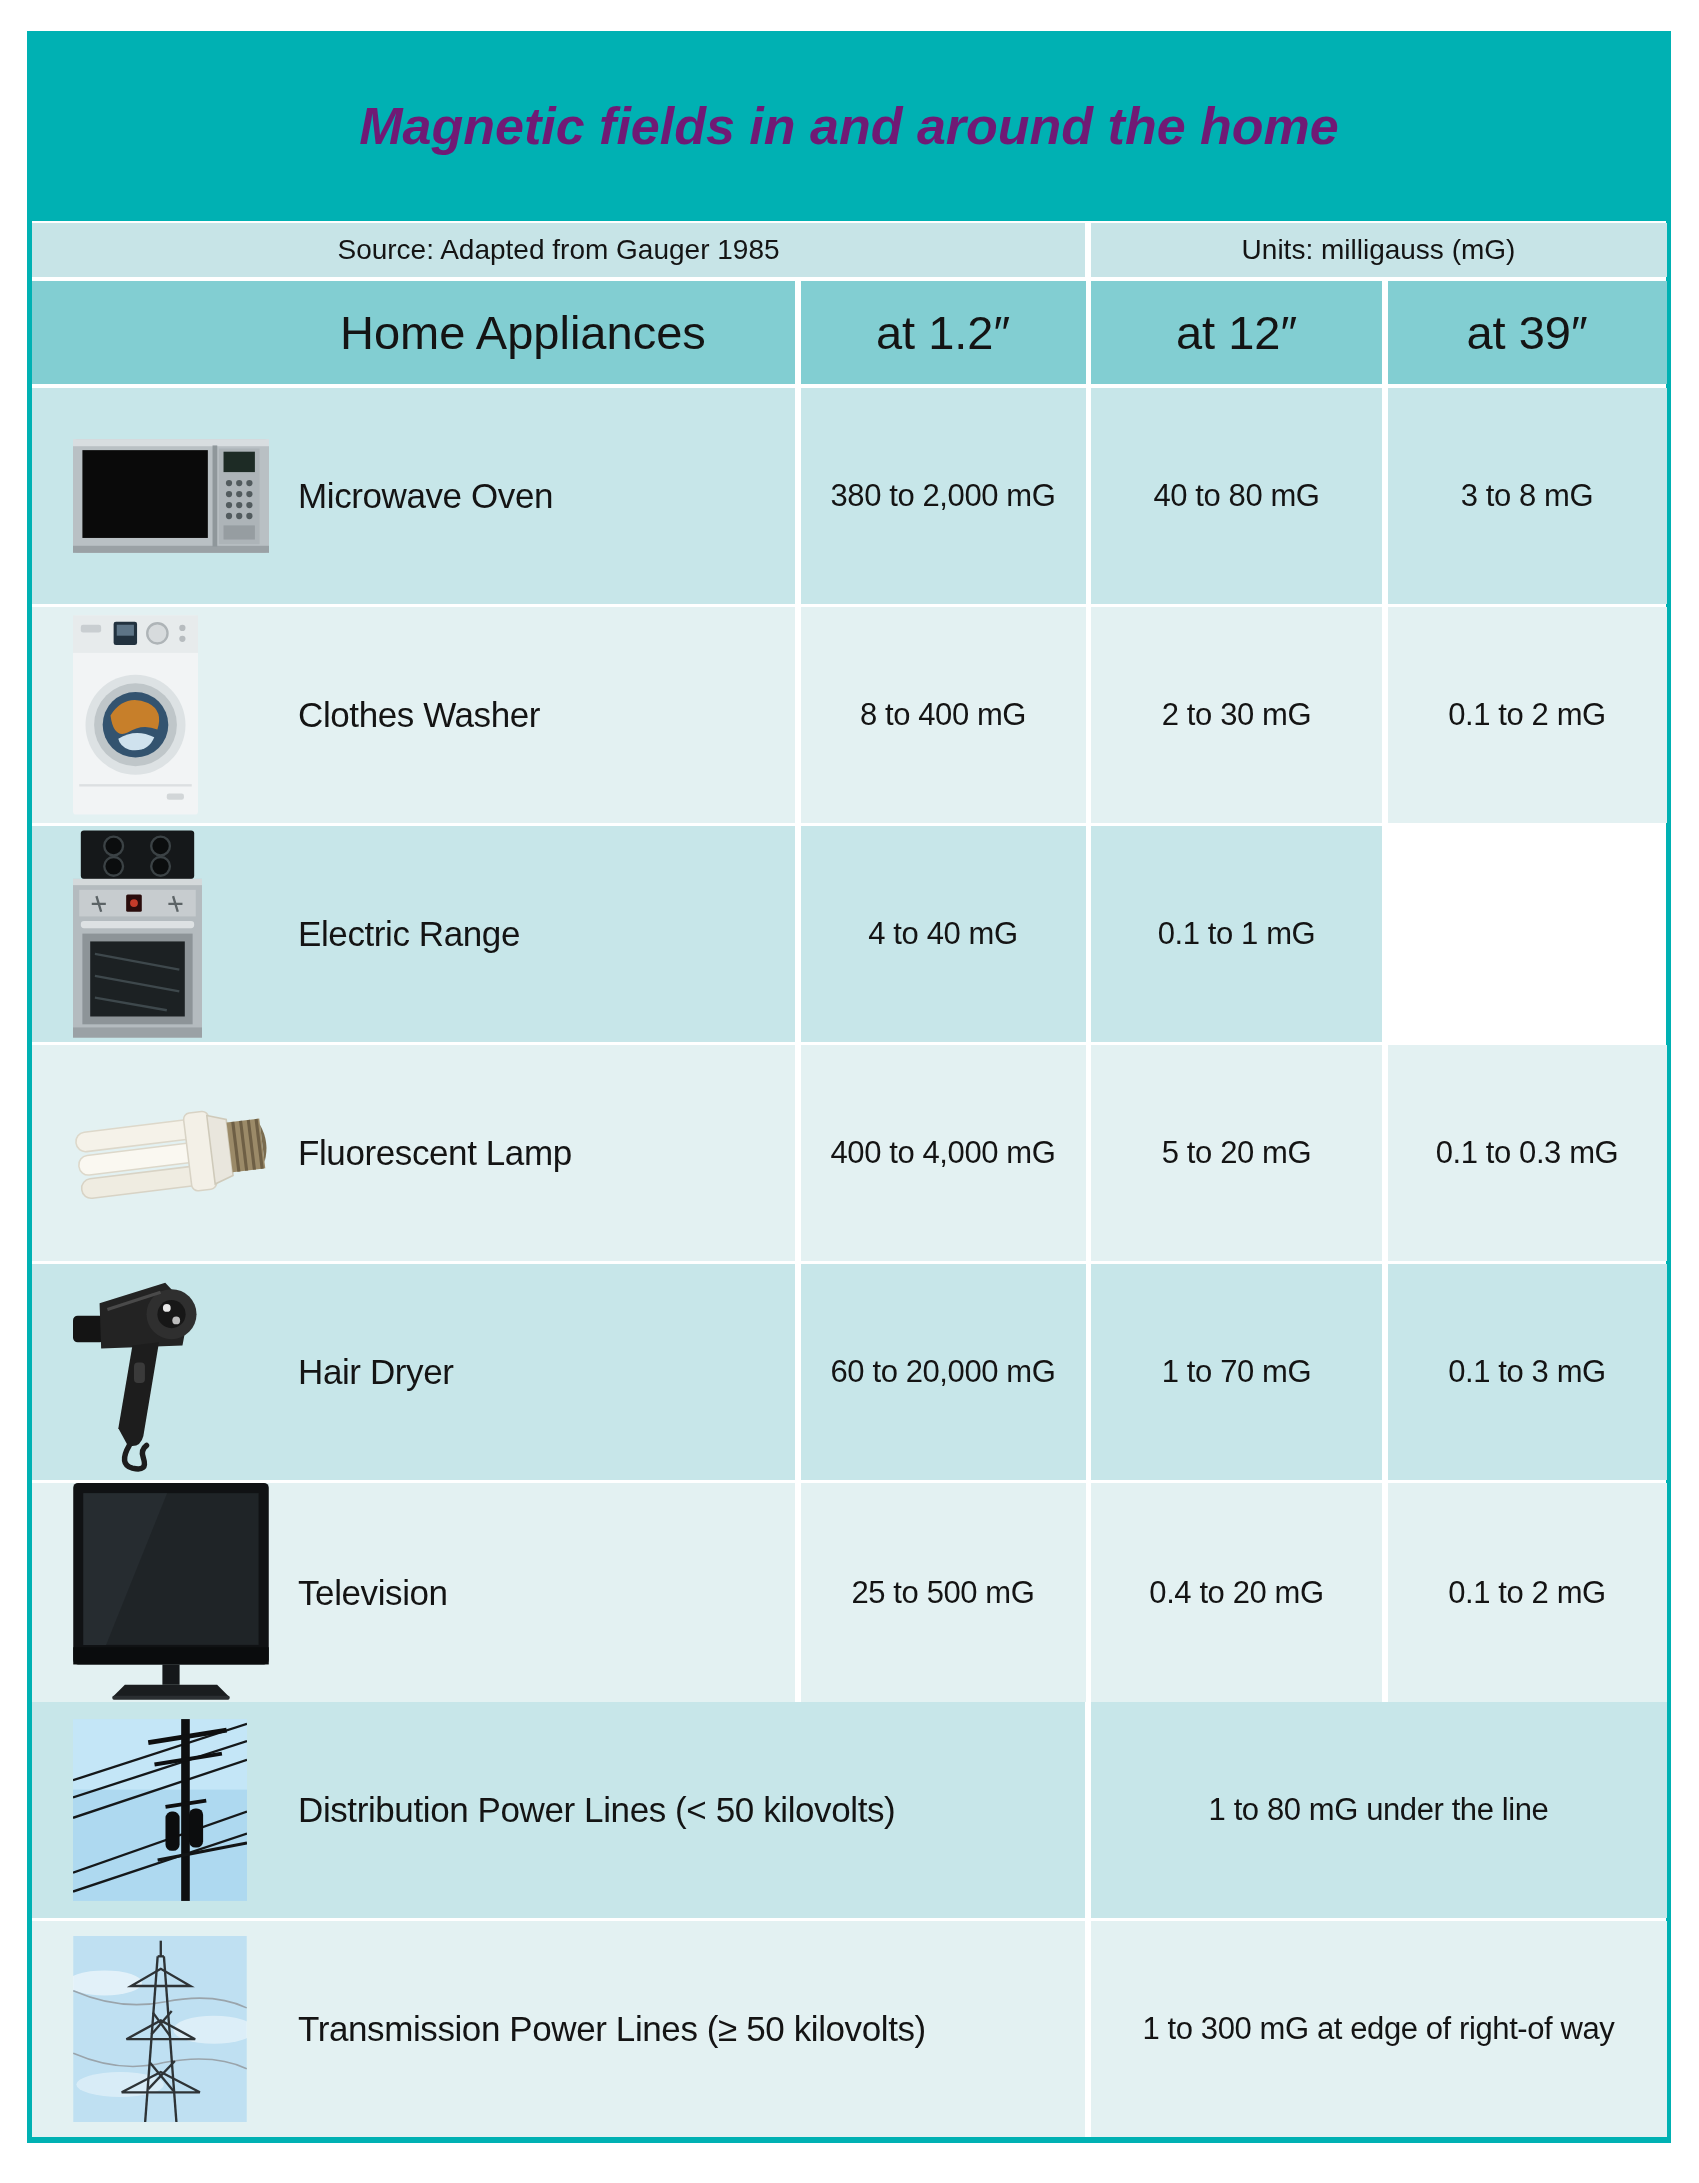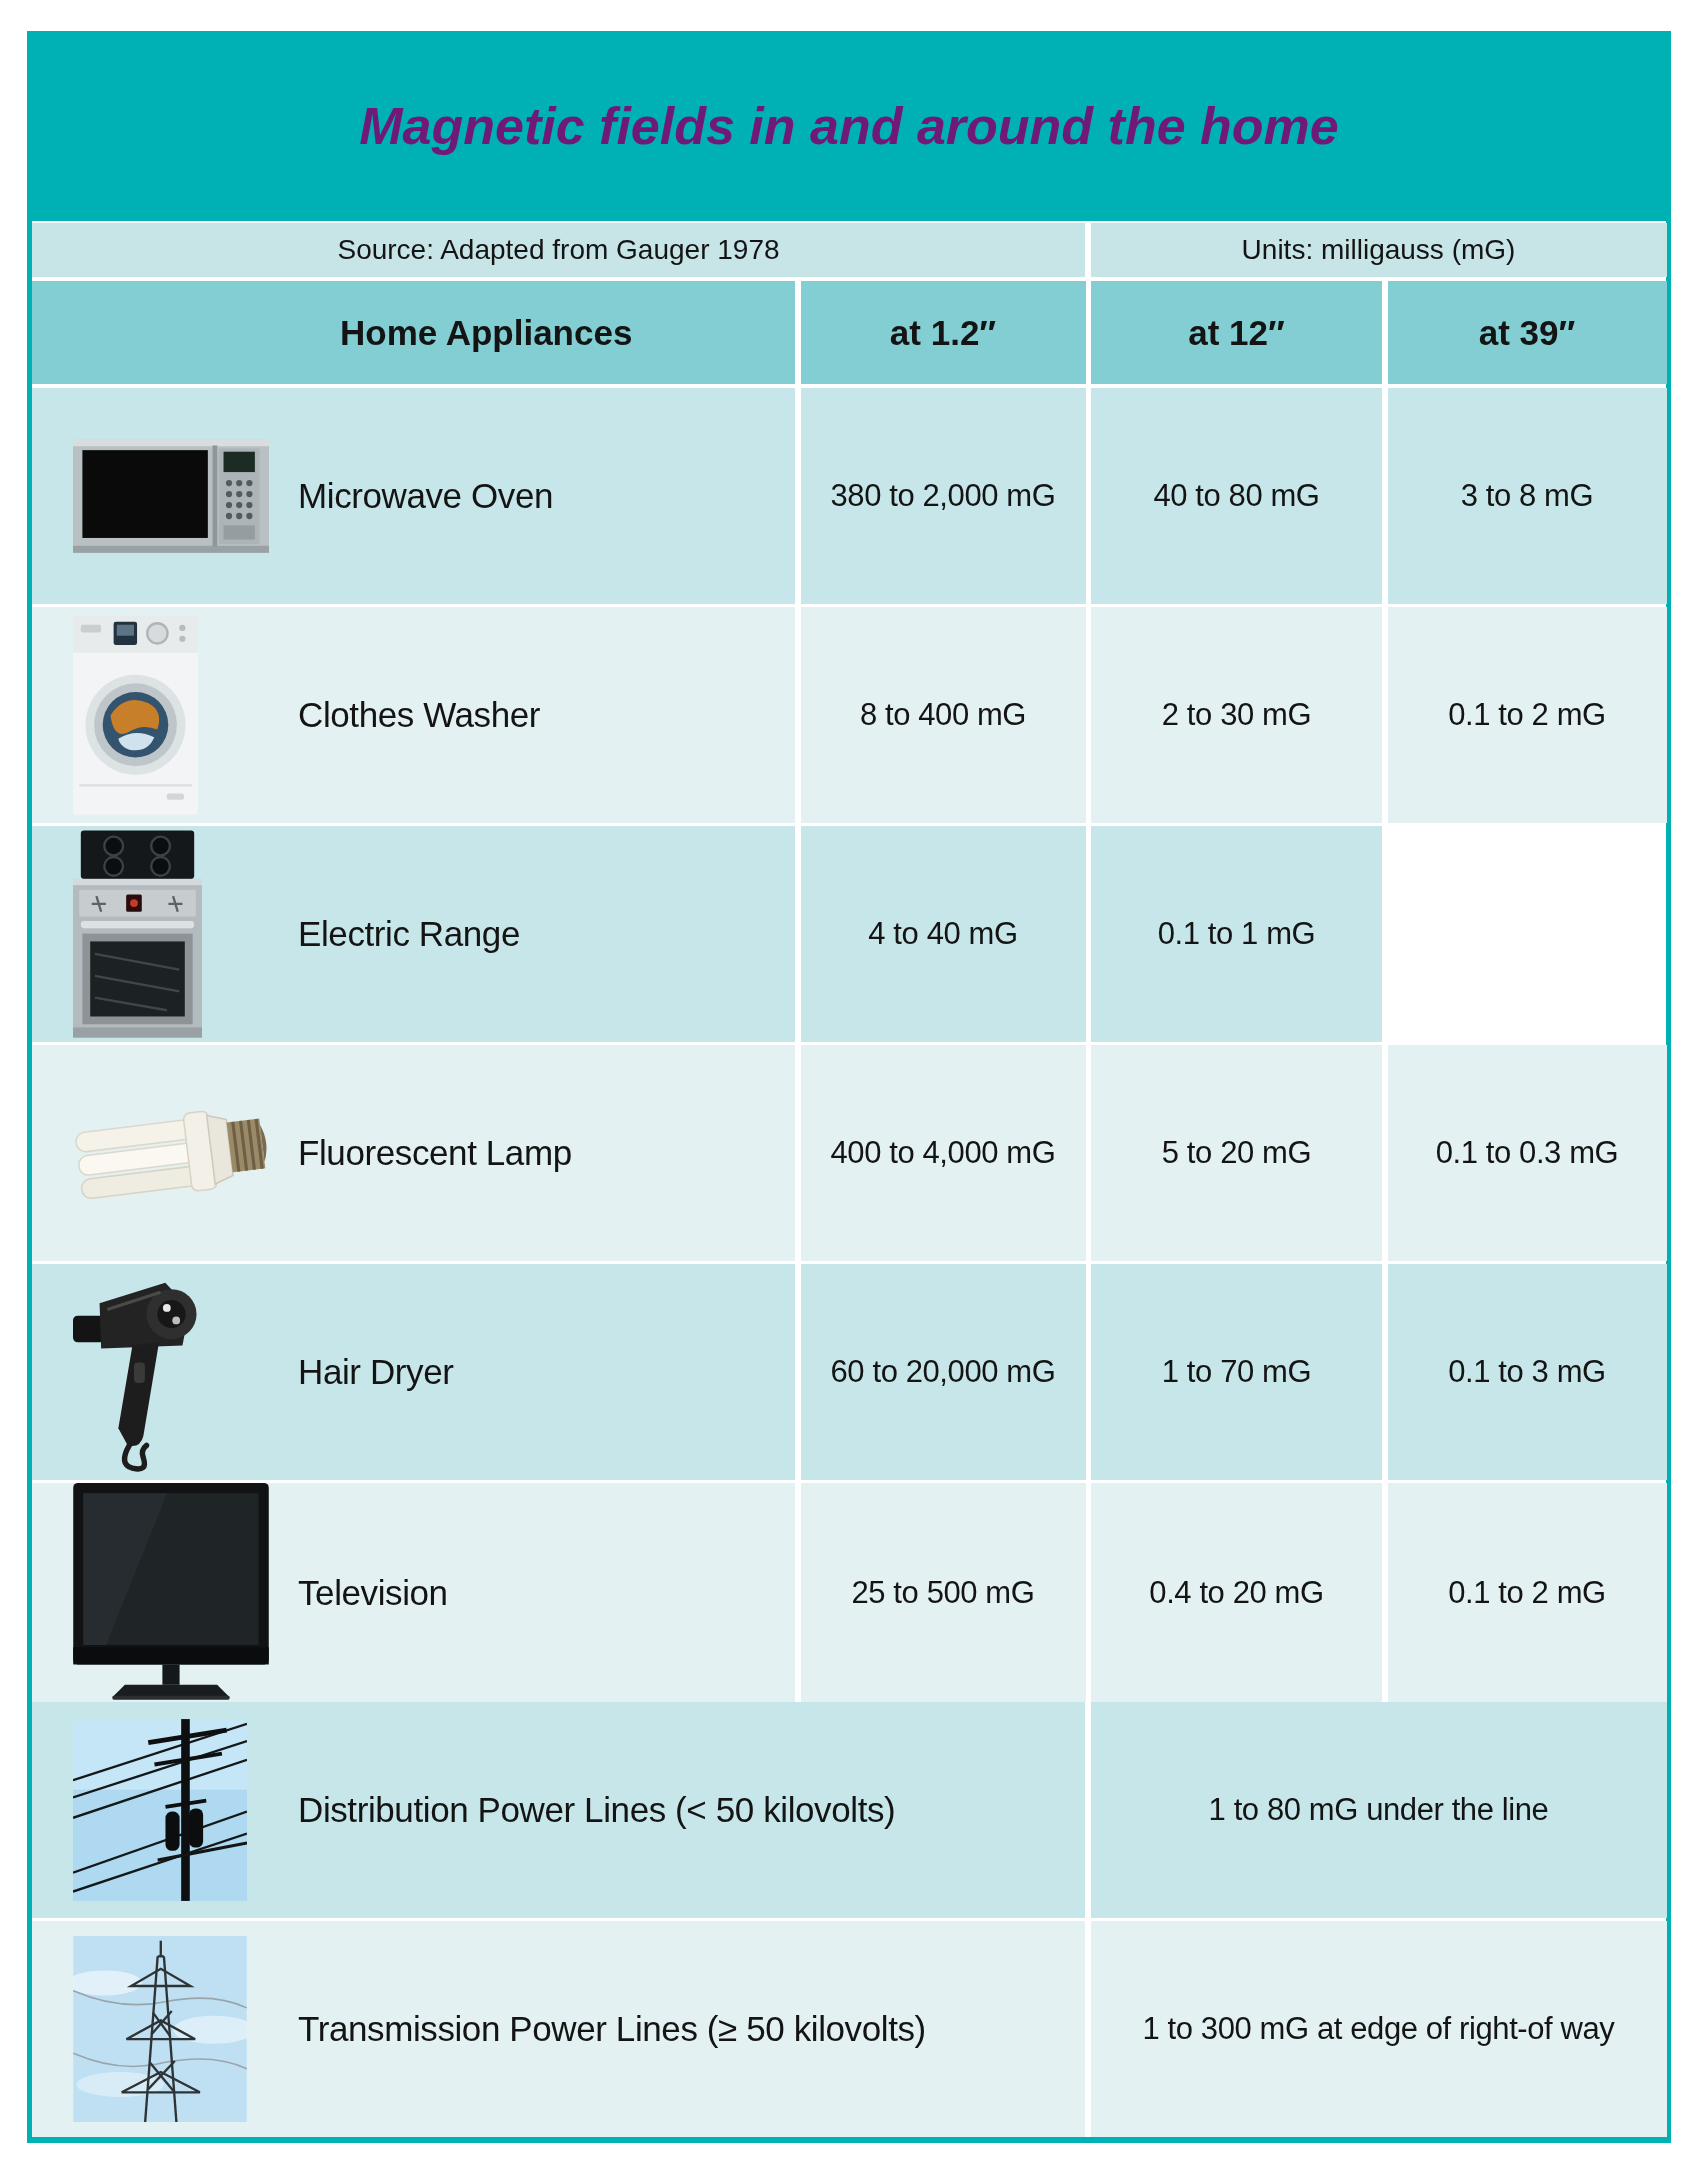--- a/index.html
+++ b/index.html
@@ -27,21 +27,21 @@
   .meta-cell{
     background:#c7e4e7;display:flex;align-items:center;justify-content:center;
     font-size:28px;
   }
   .header-row{
     margin-top:4.7px;height:103px;
     display:grid;grid-template-columns:763px 285px 291px 279px;column-gap:5.5px;background:#ffffff;
   }
   .header-cell{
     background:#82ced2;display:flex;align-items:center;justify-content:center;
-    font-size:35px;font-weight:bold;
+    font-size:47px;font-weight:normal;
   }
   .header-cell.first{justify-content:flex-start;padding-left:308px;box-sizing:border-box;}
   .row{
     margin-top:3.1px;height:216px;
     display:grid;grid-template-columns:763px 285px 291px 279px;column-gap:5.5px;background:#ffffff;border-radius:29px;
   }
   .row.span2{grid-template-columns:1053px 576px;}
   .row .cell{display:flex;align-items:center;justify-content:center;}
   .row.dark .cell{background:#c7e6e9;}
   .row.light .cell{background:#e3f1f2;}
@@ -56,21 +56,21 @@
 </head>
 <body>
 
 <div class="board">
 
   <div class="title-band">
     <div class="title">Magnetic fields in and around the home</div>
   </div>
 
   <div class="meta-row">
-    <div class="meta-cell">Source: Adapted from Gauger 1978</div>
+    <div class="meta-cell">Source: Adapted from Gauger 1985</div>
     <div class="meta-cell">Units: milligauss (mG)</div>
   </div>
 
   <div class="header-row">
     <div class="header-cell first">Home Appliances</div>
     <div class="header-cell">at 1.2″</div>
     <div class="header-cell">at 12″</div>
     <div class="header-cell">at 39″</div>
   </div>
 

